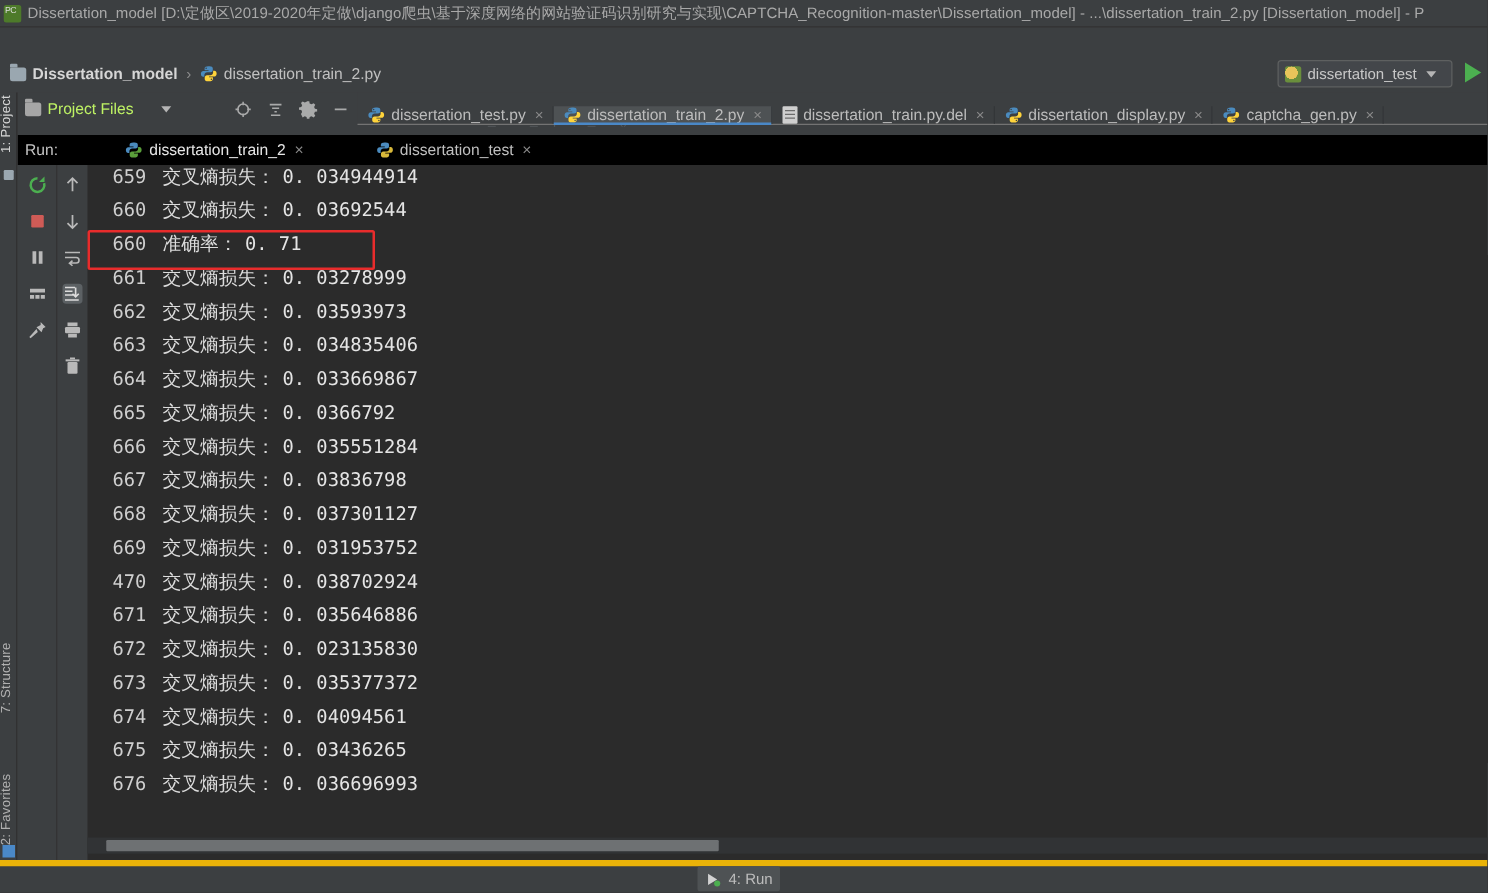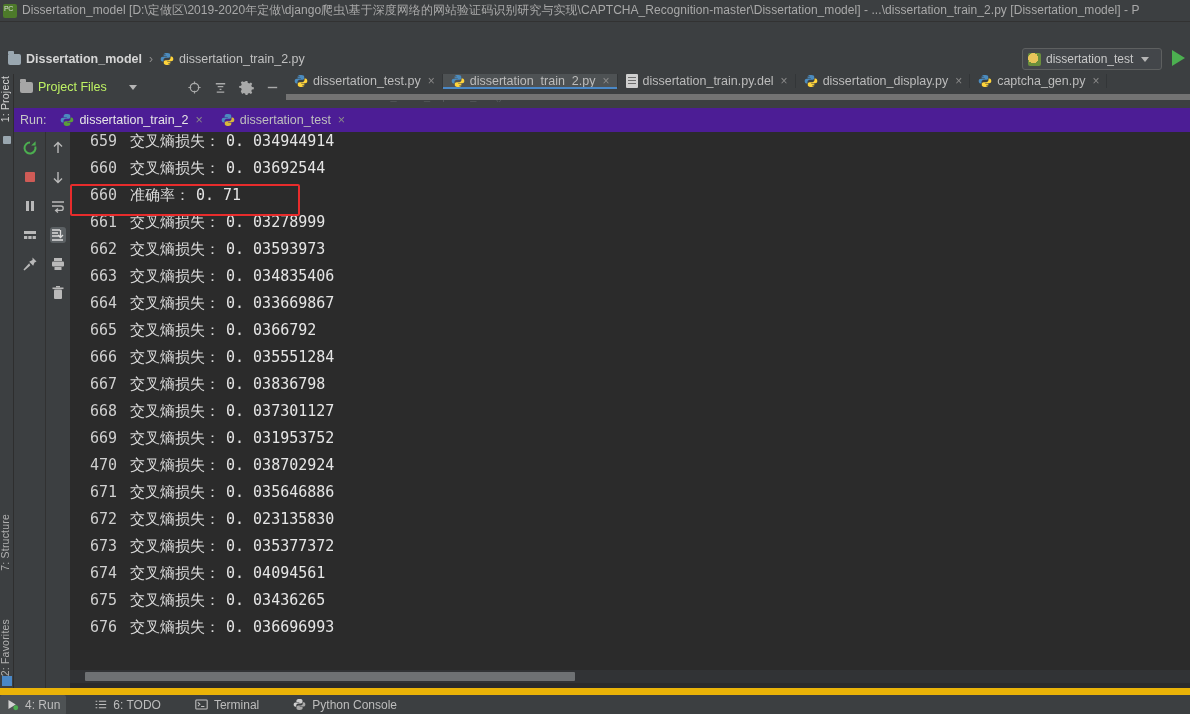--- a/index.html
+++ b/index.html
@@ -101,22 +101,22 @@
   .projbar-icons { margin-left: auto; display: flex; align-items: center; gap: 11px; padding-right: 6px; }
   .ic { width: 15px; height: 15px; opacity: .85; }
 
   
   .ghosttext {
     position: absolute; left: 368px; top: 90px; font-size: 11px;
     color: #555a5c; white-space: nowrap; letter-spacing: .2px;
   }
   .tabsbar {
     position: absolute; left: 286px; top: 74px; width: 904px; height: 26px;
-    background: #3c3f41; display: flex; align-items: flex-start;
-    border-bottom: 6px solid #737373;
+    background: #3c3f41; display: flex; align-items: flex-end;
+    border-bottom: 1px solid #737373;
   }
   .etab {
     display: flex; align-items: center; padding: 0 7px 0 8px; font-size: 12.5px;
     color: #bcbcbc; white-space: nowrap; border-right: 1px solid #333638;
     position: relative;
   }
   .etab.active { background: #4e5254; }
   .etab.active::after {
     content: ""; position: absolute; left: 0; right: 0; bottom: -1px; height: 2px;
     background: #4a88c7;
@@ -127,21 +127,21 @@
     background: #cfcfcf; border-radius: 1px; position: relative;
   }
   .del-icon::after {
     content: ""; position: absolute; left: 2px; top: 3px; right: 2px; height: 1px;
     background: #6c6c6c; box-shadow: 0 3px 0 #6c6c6c, 0 6px 0 #6c6c6c;
   }
 
   
   .runbar {
     position: absolute; left: 14px; top: 108px; width: 1176px; height: 24px;
-    background: #4c1d95; display: flex; align-items: center; padding-left: 6px;
+    background: #000000; display: flex; align-items: center; padding-left: 6px; gap: 40px;
   }
   .runbar-label { font-size: 12.5px; color: #c6c6c6; margin-right: 14px; }
   .rtab {
     display: flex; align-items: center; font-size: 12.5px; color: #bfbfbf;
     margin-right: 18px; white-space: nowrap;
   }
   .rtab.active { color: #e6e6e6; }
   .rtab .x { margin-left: 7px; color: #8a8a8a; }
 
   
@@ -200,22 +200,23 @@
     background: #6e7173; border-radius: 1px;
   }
   .hscroll-track {
     position: absolute; left: 70px; top: 670px; width: 1120px; height: 13px;
     background: #313335;
   }
 
   
   .statusbar {
     position: absolute; left: 0; bottom: 0; width: 1190px; height: 26px;
-    background: #3c3f41; display: flex; align-items: center; 
-    border-top: 7px solid #eab308;
+    background: #3c3f41; display: flex; align-items: center; padding-left: 14px;
+    border-top: 5px solid #eab308;
+    flex-direction: column;
   }
   .sb-item {
     display: flex; align-items: center; font-size: 12px; color: #bdbdbd;
     margin-right: 22px; padding: 3px 6px; white-space: nowrap;
   }
   .sb-item.active { background: #4e5254; border-radius: 2px; }
   .sb-icon { width: 13px; height: 13px; margin-right: 6px; flex: none; }
   .watermark {
     margin-left: auto; font-size: 14px; color: #c8c8c8; padding-right: 12px;
     letter-spacing: .2px;

